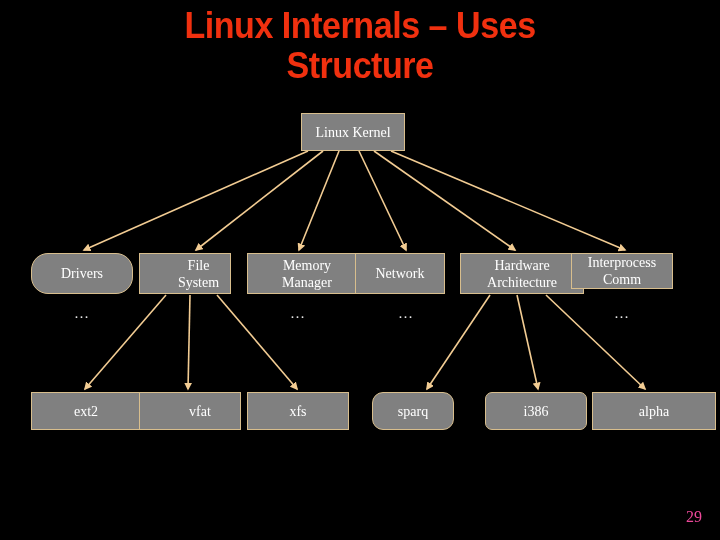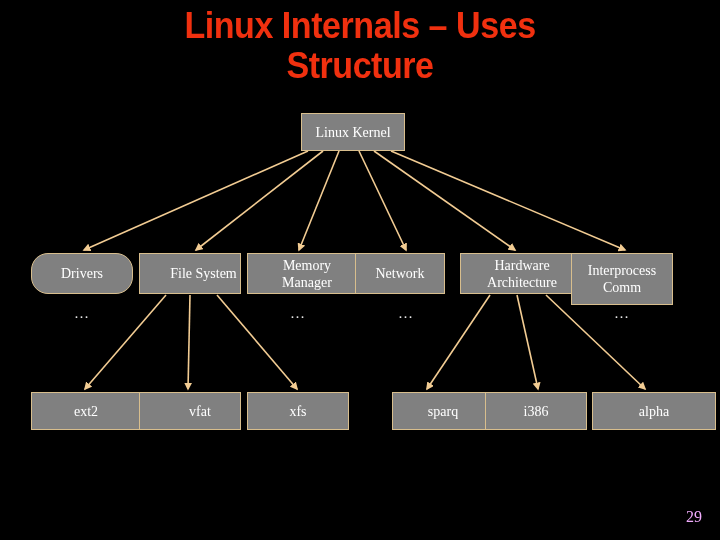--- a/index.html
+++ b/index.html
@@ -52,21 +52,21 @@
     font-family: "Liberation Serif", "DejaVu Serif", serif;
     font-size: 15px;
     line-height: 15px;
     text-align: center;
     letter-spacing: 1px;
   }
   #page-number {
     position: absolute;
     right: 18px;
     bottom: 14px;
-    color: #f0abfc;
+    color: #ec4899;
     font-family: "Liberation Serif", "DejaVu Serif", serif;
     font-size: 16px;
   }
   #edges {
     position: absolute;
     left: 0;
     top: 0;
     width: 720px;
     height: 540px;
     pointer-events: none;
@@ -99,34 +99,34 @@
         <line x1="490" y1="295" x2="427" y2="389" stroke="#F2CC93" stroke-width="1.6" marker-end="url(#arrowhead)"></line>
         <line x1="517" y1="295" x2="538" y2="389" stroke="#F2CC93" stroke-width="1.6" marker-end="url(#arrowhead)"></line>
         <line x1="546" y1="295" x2="645" y2="389" stroke="#F2CC93" stroke-width="1.6" marker-end="url(#arrowhead)"></line>
       </g>
   </svg>
 
   <div id="nodes">
       <div class="node" style="left: 301px; top: 113px; width: 104px; height: 38px;"><span>Linux Kernel</span></div>
       <div class="node" style="left: 31px; top: 253px; width: 102px; height: 41px; border-radius: 17px;"><span>Drivers</span></div>
       <div class="ellipsis" style="left: 31px; top: 306px; width: 102px;">…</div>
-      <div class="node" style="left: 139px; top: 253px; width: 102px; height: 41px; padding-left: 27px;"><span>File System</span></div>
+      <div class="node" style="left: 139px; top: 253px; width: 92px; height: 41px; padding-left: 27px;"><span>File System</span></div>
       <div class="node" style="left: 247px; top: 253px; width: 120px; height: 41px;"><span>Memory
 Manager</span></div>
       <div class="ellipsis" style="left: 247px; top: 306px; width: 102px;">…</div>
       <div class="node" style="left: 355px; top: 253px; width: 90px; height: 41px;"><span>Network</span></div>
       <div class="ellipsis" style="left: 355px; top: 306px; width: 102px;">…</div>
       <div class="node" style="left: 460px; top: 253px; width: 124px; height: 41px;"><span>Hardware
 Architecture</span></div>
-      <div class="node" style="left: 571px; top: 253px; width: 102px; height: 52px;"><span>Interprocess
+      <div class="node" style="left: 571px; top: 253px; width: 102px; height: 36px;"><span>Interprocess
 Comm</span></div>
       <div class="ellipsis" style="left: 571px; top: 306px; width: 102px;">…</div>
       <div class="node" style="left: 31px; top: 392px; width: 110px; height: 38px;"><span>ext2</span></div>
       <div class="node" style="left: 139px; top: 392px; width: 102px; height: 38px; padding-left: 20px;"><span>vfat</span></div>
       <div class="node" style="left: 247px; top: 392px; width: 102px; height: 38px;"><span>xfs</span></div>
-      <div class="node" style="left: 392px; top: 392px; width: 102px; height: 38px;"><span>sparq</span></div>
-      <div class="node" style="left: 485px; top: 392px; width: 102px; height: 38px;"><span>i386</span></div>
+      <div class="node" style="left: 372px; top: 392px; width: 82px; height: 38px; border-radius: 11px;"><span>sparq</span></div>
+      <div class="node" style="left: 485px; top: 392px; width: 102px; height: 38px; border-radius: 7px;"><span>i386</span></div>
       <div class="node" style="left: 592px; top: 392px; width: 124px; height: 38px;"><span>alpha</span></div>
     </div>
 
   <div id="page-number">29</div>
 
 </div>
 
 </body></html>

